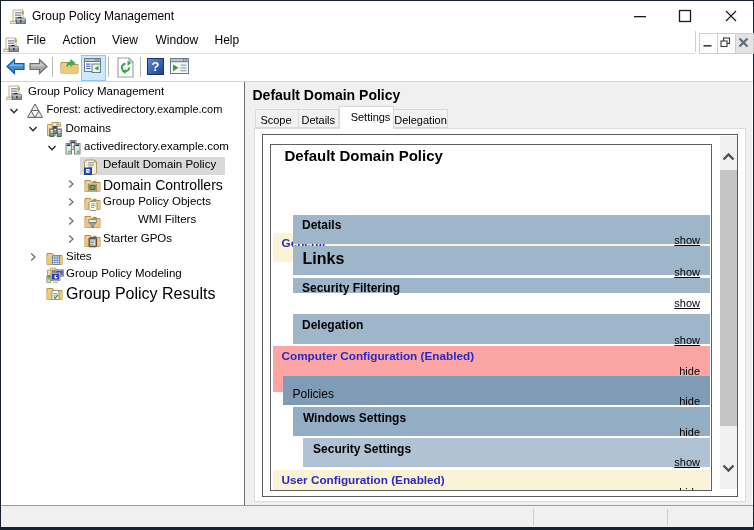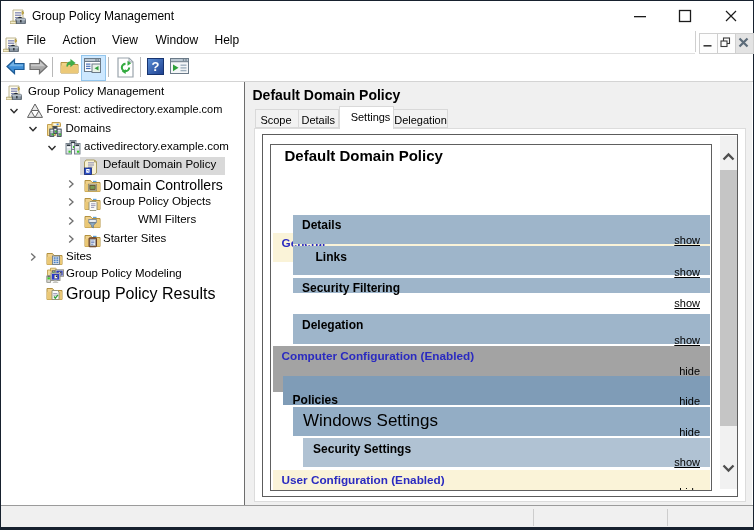--- a/index.html
+++ b/index.html
@@ -318,21 +318,21 @@
   </svg>
 
   <div class="txt" style="left:27px;top:3px;font-size:11.5px;">Group Policy Management</div>
   <div class="txt" style="left:45.5px;top:21.4px;font-size:11px;">Forest: activedirectory.example.com</div>
   <div class="txt" style="left:64.5px;top:39.7px;font-size:11.5px;">Domains</div>
   <div class="txt" style="left:83px;top:58px;font-size:11.5px;">activedirectory.example.com</div>
   <div class="txt" style="left:102px;top:76.4px;font-size:11.5px;">Default Domain Policy</div>
   <div class="txt" style="left:102px;top:94.7px;font-size:14px;">Domain Controllers</div>
   <div class="txt" style="left:102px;top:113px;font-size:11.5px;">Group Policy Objects</div>
   <div class="txt" style="left:102px;top:131.3px;font-size:11.5px;margin-left:35px;">WMI Filters</div>
-  <div class="txt" style="left:102px;top:149.7px;font-size:11.5px;">Starter Sites</div>
+  <div class="txt" style="left:102px;top:149.7px;font-size:11.5px;">Starter GPOs</div>
   <div class="txt" style="left:65px;top:168px;font-size:11.5px;">Sites</div>
   <div class="txt" style="left:65px;top:185.3px;font-size:11.5px;">Group Policy Modeling</div>
   <div class="txt" style="left:65px;top:203.1px;font-size:16px;">Group Policy Results</div>
 </div>
 <div class="abs" style="left:243px;top:81px;width:1.4px;height:423px;background:#6d6d6d;"></div>
 <div id="rightpane" class="abs" style="left:244.4px;top:81px;width:507.1px;height:423px;background:#f0f0f0;"></div>
 
 <div class="txt" style="left:251.5px;top:86px;font-size:14px;font-weight:bold;">Default Domain Policy</div>
 
 <div class="abs" style="left:253.5px;top:108px;width:43px;height:18.5px;background:#f2f2f2;border:1px solid #d9d9d9;border-right:none;box-sizing:border-box;"></div>
@@ -363,41 +363,41 @@
 
   <div class="abs" style="left:2px;top:39.9px;right:1px;height:29.3px;background:#faf3d8;margin-top:48px;">
     <div class="txt" style="left:9px;top:2.9px;font-size:11.75px;font-weight:bold;color:#2a2ac0;">General</div>
     <div class="txt" style="right:9.5px;top:19.4px;font-size:11px;">hide</div>
   </div>
   <div class="abs" style="left:22px;top:69.8px;right:1px;height:29.3px;background:#9eb5ca;">
     <div class="txt" style="left:9.5px;top:3.6px;font-size:12px;font-weight:bold;">Details</div>
     <div class="txt" style="right:9.5px;top:19.4px;font-size:11px;text-decoration:underline;">show</div>
   </div>
   <div class="abs" style="left:22px;top:101.2px;right:1px;height:29.3px;background:#9eb5ca;">
-    <div class="txt" style="left:23px;top:3.6px;font-size:12px;font-weight:bold;">Links</div>
+    <div class="txt" style="left:10px;top:3.6px;font-size:16px;font-weight:bold;">Links</div>
     <div class="txt" style="right:9.5px;top:19.4px;font-size:11px;text-decoration:underline;">show</div>
   </div>
   <div class="abs" style="left:22px;top:132.6px;right:1px;height:15px;background:#9eb5ca;">
     <div class="txt" style="left:9.5px;top:3.6px;font-size:12px;font-weight:bold;">Security Filtering</div>
     <div class="txt" style="right:9.5px;top:19.4px;font-size:11px;text-decoration:underline;">show</div>
   </div>
   <div class="abs" style="left:22px;top:169.4px;right:1px;height:29.3px;background:#9eb5ca;">
     <div class="txt" style="left:9.5px;top:3.6px;font-size:12px;font-weight:bold;">Delegation</div>
     <div class="txt" style="right:9.5px;top:19.4px;font-size:11px;text-decoration:underline;">show</div>
   </div>
-  <div class="abs" style="left:2px;top:201.1px;right:1px;height:46px;background:#a3a3a3;">
+  <div class="abs" style="left:2px;top:201.1px;right:1px;height:46px;background:#fca5a5;">
     <div class="txt" style="left:9px;top:2.9px;font-size:11.75px;font-weight:bold;color:#2a2ac0;">Computer Configuration (Enabled)</div>
     <div class="txt" style="right:9.5px;top:19.4px;font-size:11px;">hide</div>
   </div>
   <div class="abs" style="left:12.1px;top:231px;right:1px;height:29.3px;background:#7f9cb7;">
-    <div class="txt" style="left:10px;top:17px;font-size:12px;font-weight:bold;">Policies</div>
+    <div class="txt" style="left:10px;top:11px;font-size:12px;font-weight:normal;">Policies</div>
     <div class="txt" style="right:9.5px;top:19.4px;font-size:11px;">hide</div>
   </div>
   <div class="abs" style="left:22.4px;top:262.1px;right:1px;height:29.3px;background:#93adc5;">
-    <div class="txt" style="left:10px;top:3.6px;font-size:17px;font-weight:normal;">Windows Settings</div>
+    <div class="txt" style="left:10px;top:3.6px;font-size:12px;font-weight:bold;">Windows Settings</div>
     <div class="txt" style="right:9.5px;top:19.4px;font-size:11px;">hide</div>
   </div>
   <div class="abs" style="left:32.6px;top:293.2px;right:1px;height:29.3px;background:#b0c2d3;">
     <div class="txt" style="left:10px;top:3.6px;font-size:12px;font-weight:bold;">Security Settings</div>
     <div class="txt" style="right:9.5px;top:18px;font-size:11px;text-decoration:underline;">show</div>
   </div>
   <div class="abs" style="left:2px;top:324.9px;right:1px;height:29.3px;background:#faf3d8;">
     <div class="txt" style="left:9px;top:2.9px;font-size:11.75px;font-weight:bold;color:#2a2ac0;">User Configuration (Enabled)</div>
     <div class="txt" style="right:9.5px;top:16px;font-size:11px;">hide</div>
   </div>

